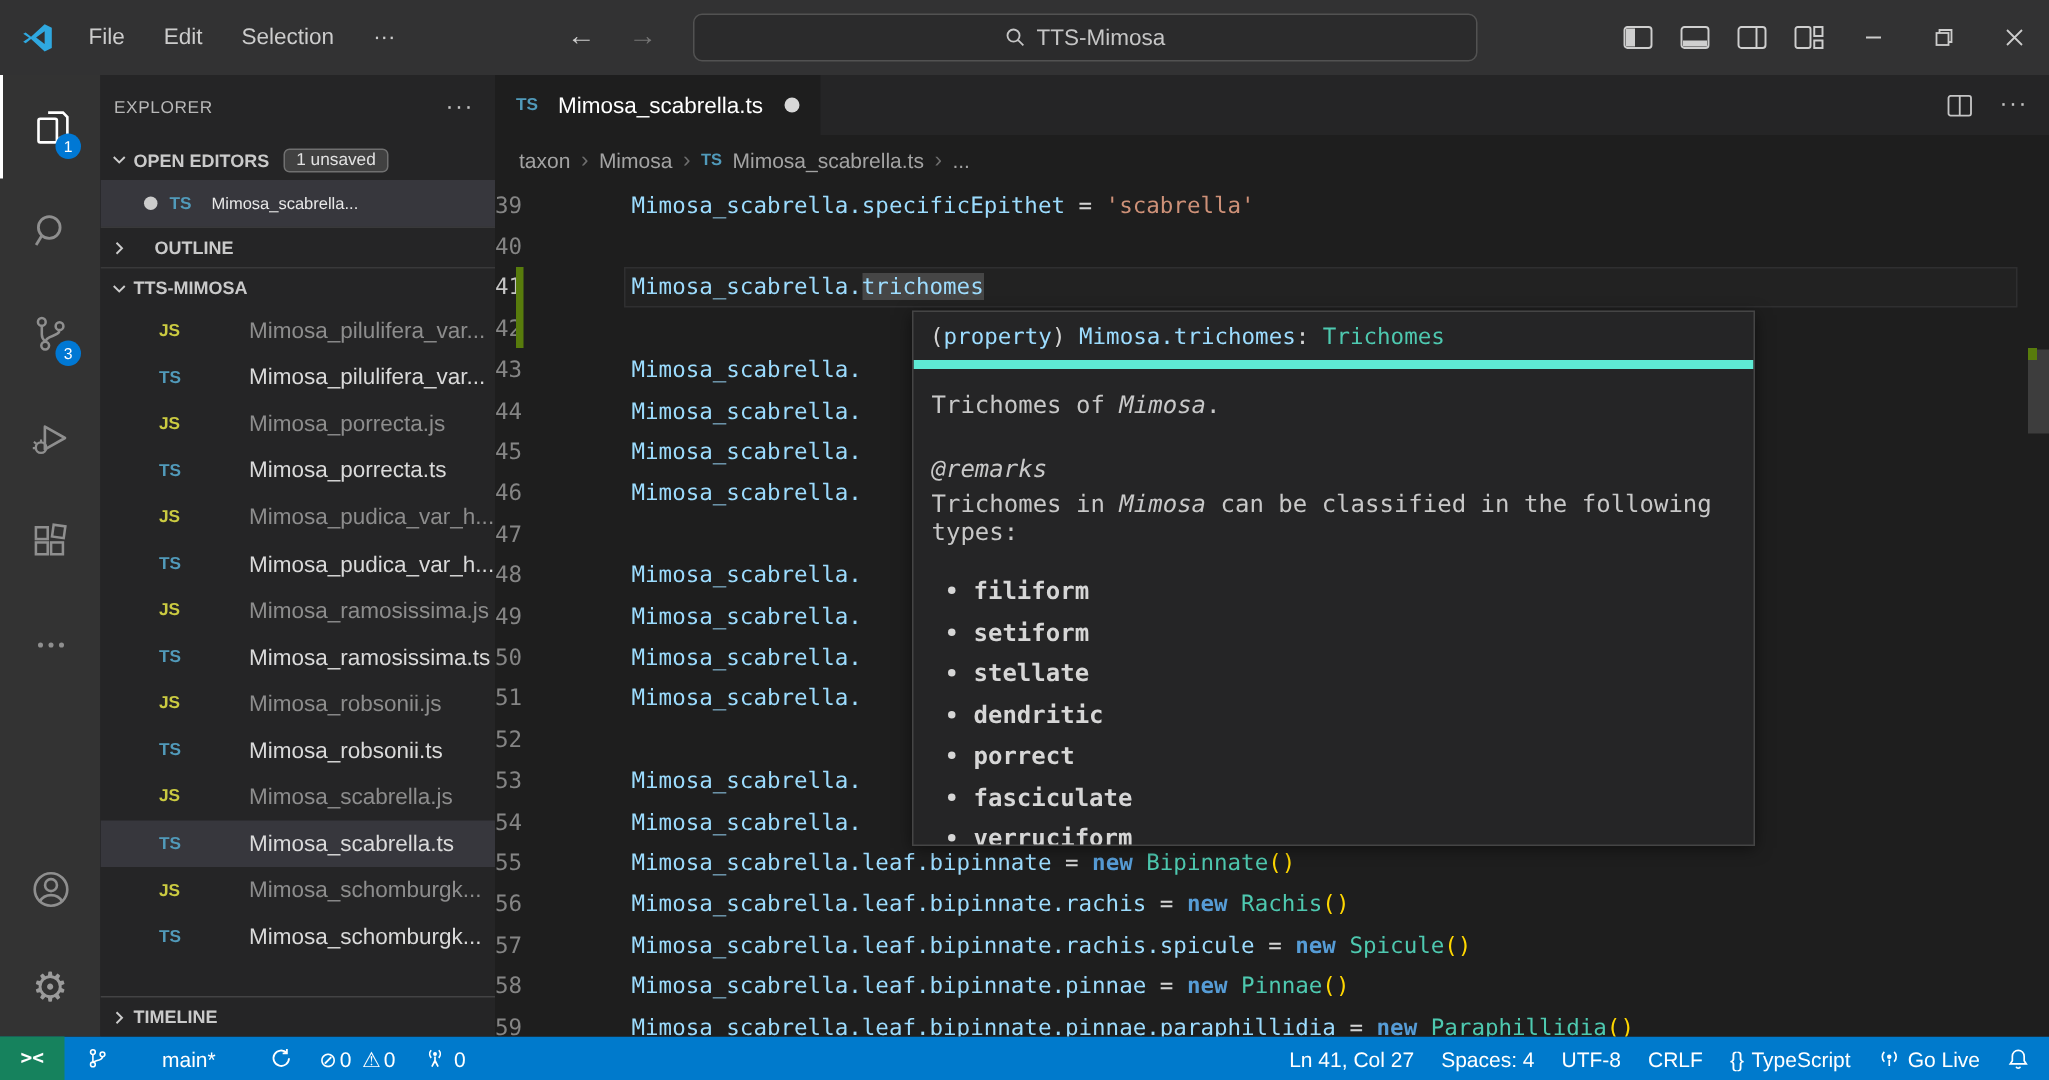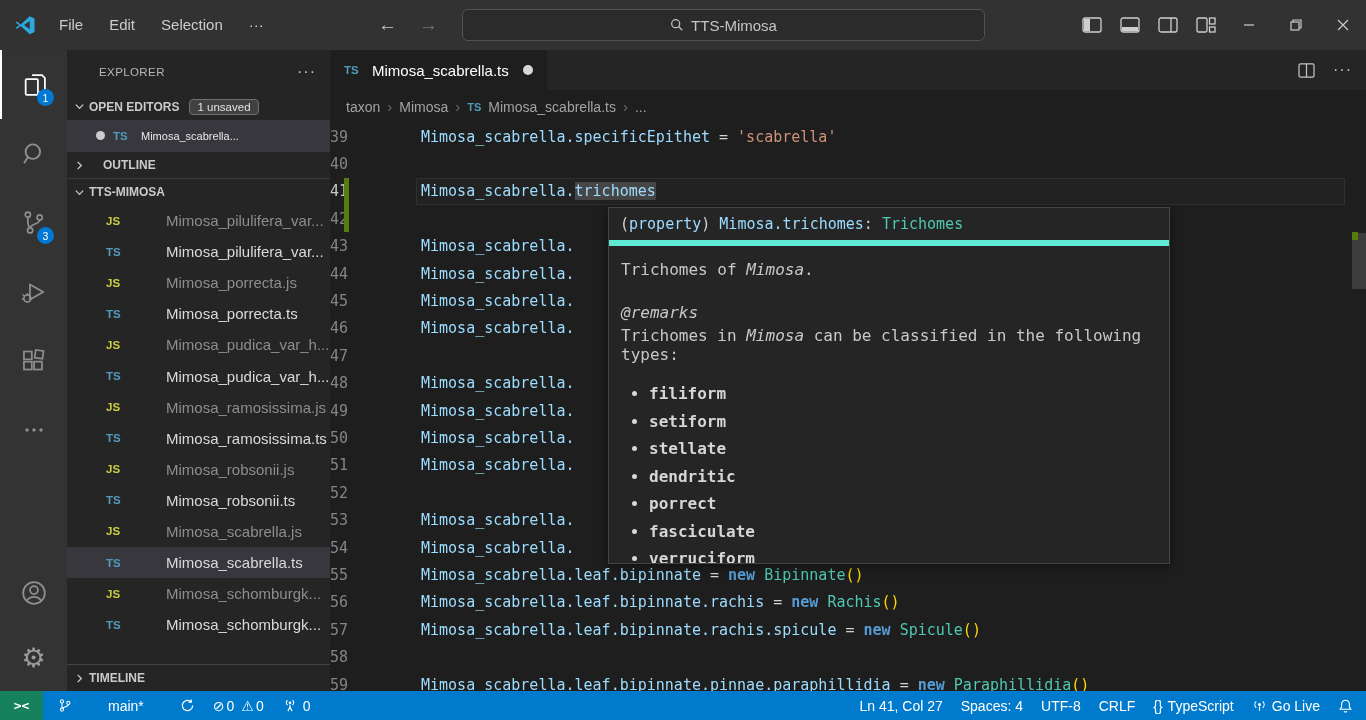--- a/index.html
+++ b/index.html
@@ -30,21 +30,21 @@
   .act-btn { position:relative; height:69px; display:flex; align-items:center; justify-content:center; }
   .act-btn.active { border-left:2px solid #ffffff; }
   .act-badge { position:absolute; right:13px; bottom:13px; min-width:17px; height:17px; border-radius:9px;
       background:#0078d4; color:#fff; font-size:10.5px; display:flex; align-items:center; justify-content:center;
       padding:0 3px; }
   .act-spacer { flex:1; }
   .gear-glyph { font-size:27px; color:#9b9b9b; line-height:1; }
 
   
   .sidebar { width:263px; background:#252526; display:flex; flex-direction:column; color:#cccccc; overflow:hidden; }
-  .sb-title { height:43px; display:flex; align-items:center; padding:0 14px 0 32px; }
+  .sb-title { height:43px; display:flex; align-items:center; padding:0 14px 0 9px; }
   .sb-title-label { font-size:11.5px; color:#b8b8b8; letter-spacing:.4px; flex:1; }
   .sb-dots { color:#c3c3c3; font-size:16px; letter-spacing:1px; }
   .sb-sect { height:27px; display:flex; align-items:center; font-weight:bold; font-size:12px; color:#cacaca; padding-left:4px; gap:2px; }
   .sb-sect .chev { width:16px; height:16px; display:flex; align-items:center; justify-content:center; }
   .badge-unsaved { margin-left:8px; font-weight:normal; font-size:11.5px; color:#e2e2e2;
       background:#414141; border:1px solid #707070; border-radius:4px; padding:1px 7px; }
   .oe-row { height:31px; display:flex; align-items:center; background:#37373d; padding-left:29px; gap:8px; }
   .mod-dot { width:9px; height:9px; border-radius:50%; background:#cccccc; }
   .ficon { font-weight:bold; font-size:11.5px; width:20px; flex:none; }
   .ficon.ts { color:#519aba; }
@@ -443,20 +443,21 @@
           <div class="code-row">
             <span class="lnum">56</span>
             <span class="ltext"><span class="tk-v">Mimosa_scabrella.leaf.bipinnate.rachis</span><span class="tk-o"> = </span><span class="tk-k">new</span><span class="tk-o"> </span><span class="tk-c">Rachis</span><span class="tk-b">()</span></span>
           </div>
           <div class="code-row">
             <span class="lnum">57</span>
             <span class="ltext"><span class="tk-v">Mimosa_scabrella.leaf.bipinnate.rachis.spicule</span><span class="tk-o"> = </span><span class="tk-k">new</span><span class="tk-o"> </span><span class="tk-c">Spicule</span><span class="tk-b">()</span></span>
           </div>
           <div class="code-row">
             <span class="lnum">58</span>
+            <span class="ltext"><span class="tk-v">Mimosa_scabrella.leaf.bipinnate.pinnae</span><span class="tk-o"> = </span><span class="tk-k">new</span><span class="tk-o"> </span><span class="tk-c">Pinnae</span><span class="tk-b">()</span></span>
           </div>
           <div class="code-row">
             <span class="lnum">59</span>
             <span class="ltext"><span class="tk-v">Mimosa_scabrella.leaf.bipinnate.pinnae.paraphillidia</span><span class="tk-o"> = </span><span class="tk-k">new</span><span class="tk-o"> </span><span class="tk-c">Paraphillidia</span><span class="tk-b">()</span></span>
           </div>
         </div>
       <div class="gutter-added"></div>
       <div class="cur-line-box"></div>
 
       <div class="hover">

